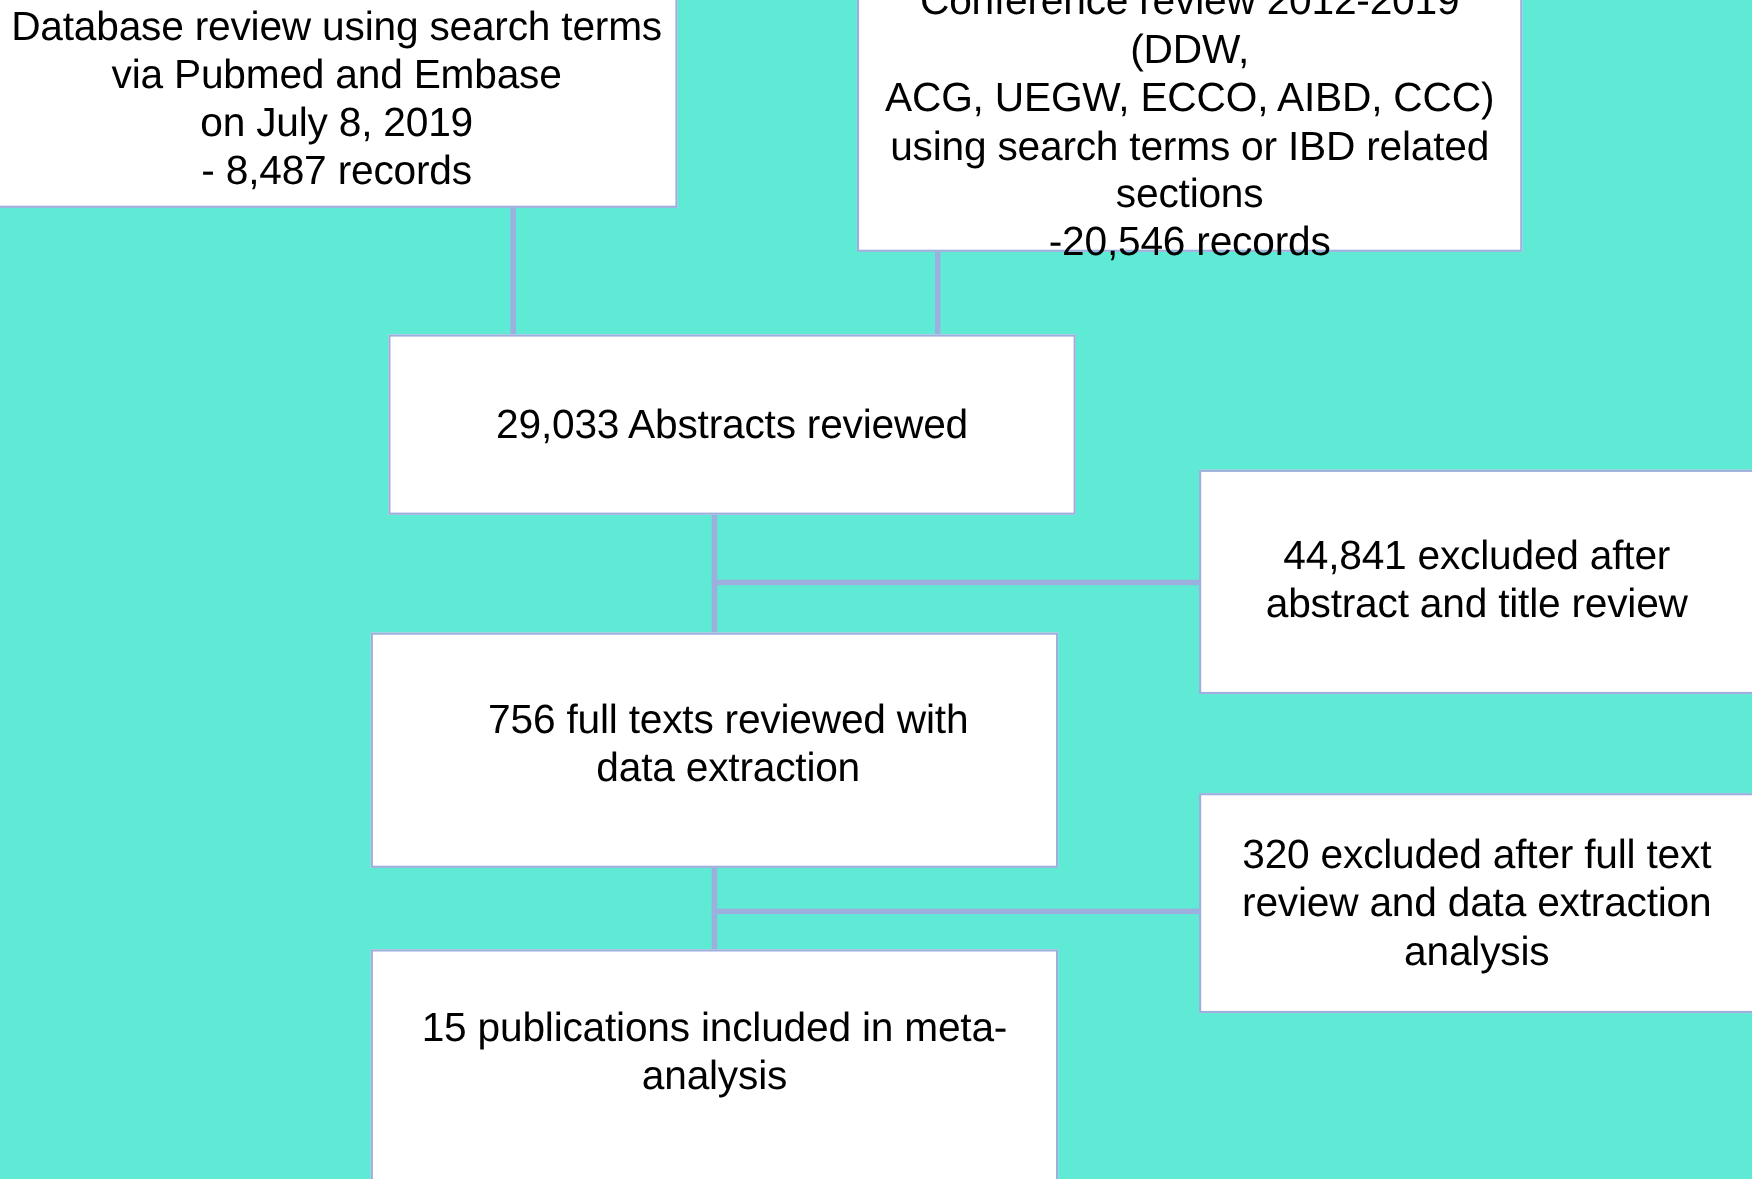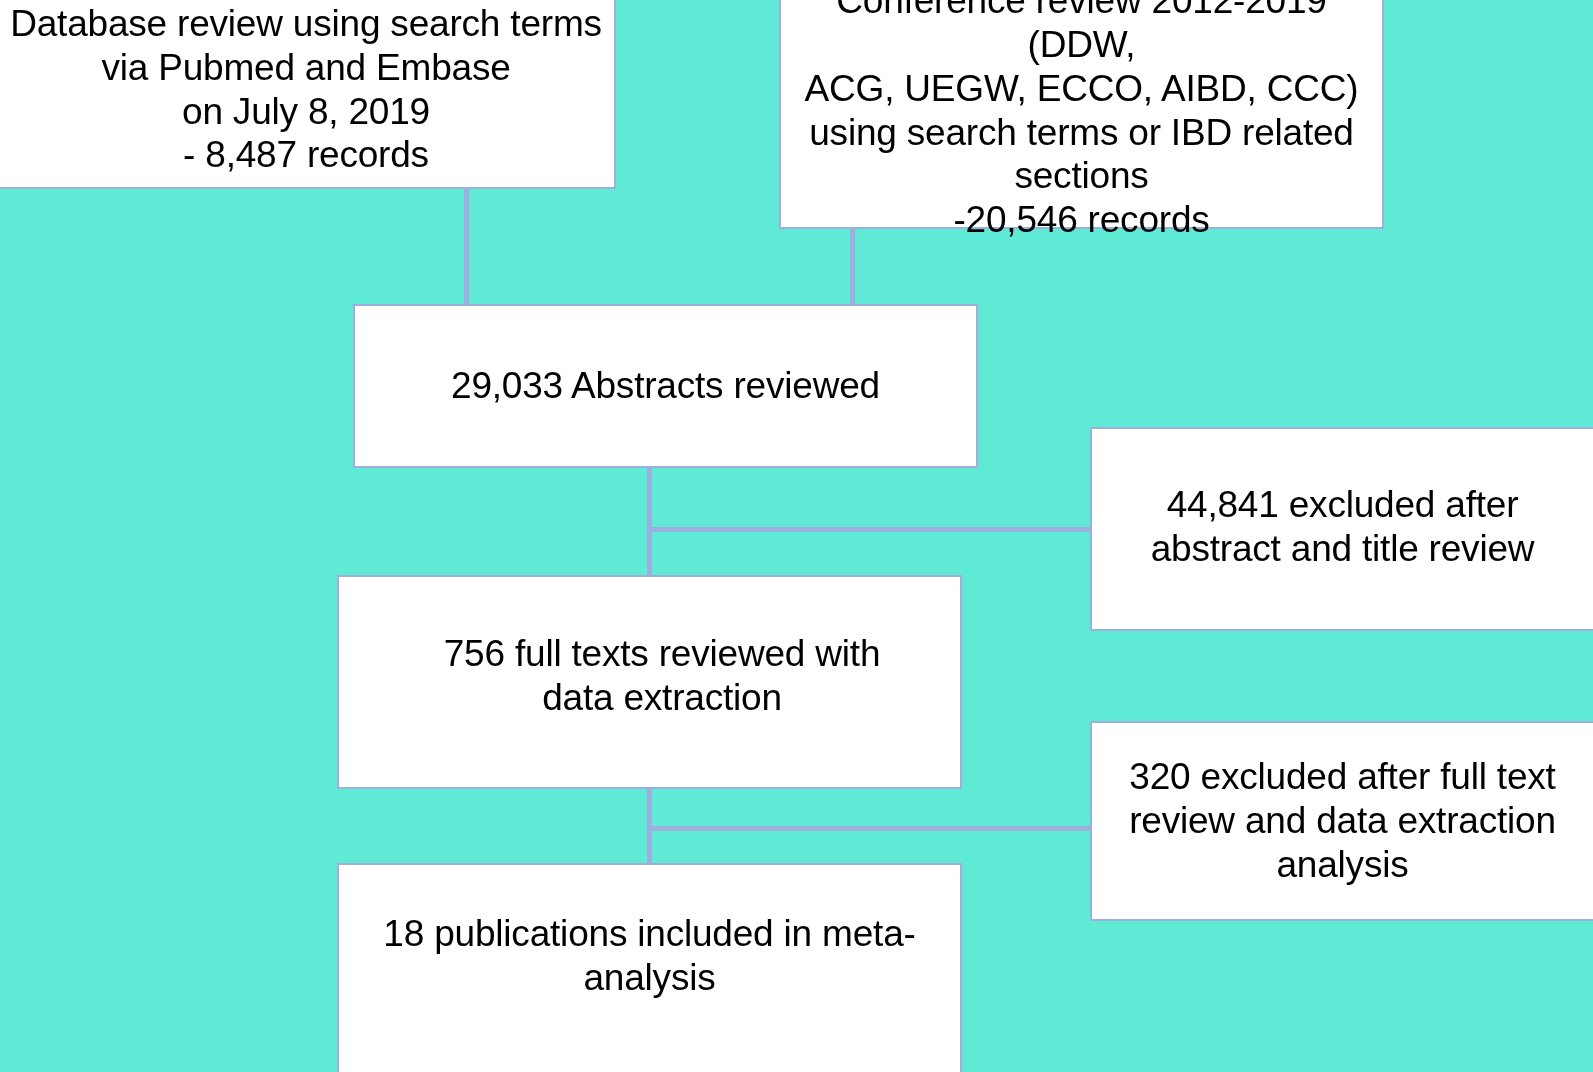--- a/index.html
+++ b/index.html
@@ -116,17 +116,17 @@
 data extraction</span>
   </div>
 
   <div class="node" id="node-excluded-ft">
     <span class="label">320 excluded after full text
 review and data extraction
 analysis</span>
   </div>
 
   <div class="node" id="node-included">
-    <span class="label">18 publications included in meta-
+    <span class="label">15 publications included in meta-
 analysis</span>
   </div>
 
 </div>
 
 </body></html>

